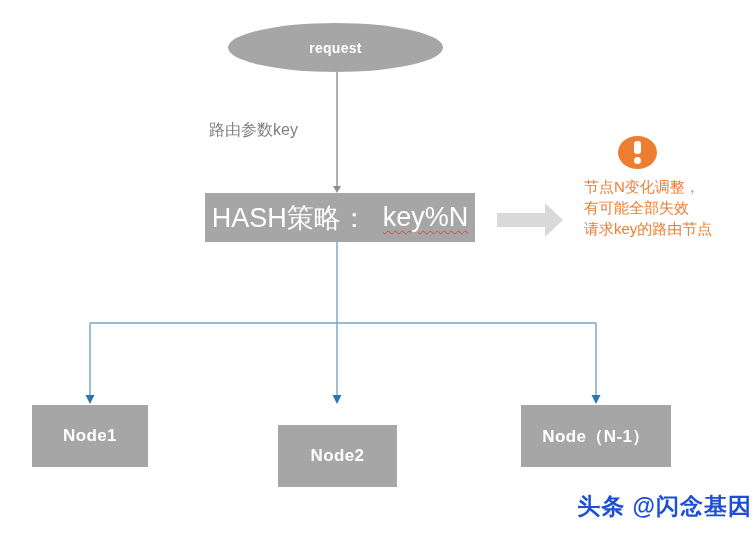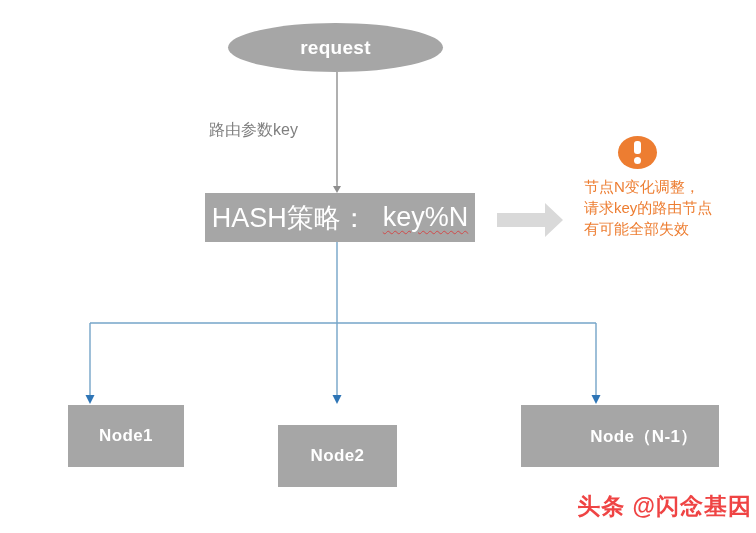--- a/index.html
+++ b/index.html
@@ -21,42 +21,42 @@
   .line-blue{stroke:var(--c-connector_blue);stroke-width:1.4;fill:none;}
   .head-blue{fill:var(--c-arrowhead_blue);stroke:none;}
   .line-gray{stroke:var(--c-connector_gray);stroke-width:1.4;fill:none;}
   .head-gray{fill:var(--c-connector_gray);stroke:none;}
   .block-arrow{fill:var(--c-block_arrow_gray);stroke:none;}
   .shape{
     position:absolute;background:var(--c-shape_gray);color:#ffffff;
     display:flex;align-items:center;justify-content:center;text-align:center;
   }
   .ellipse{left:228px;top:23px;width:215px;height:49px;border-radius:50%;
-    font-size:19px;font-weight:600;letter-spacing:.3px;}
+    font-size:14px;font-weight:600;letter-spacing:.3px;}
   .hash-box{left:205px;top:193px;width:270px;height:49px;font-size:27px;font-weight:400;}
   .hash-formula{margin-left:15px;text-decoration:underline;text-decoration-style:wavy;
     text-decoration-color:var(--c-underline_red);text-decoration-thickness:1px;text-underline-offset:4px;}
   .node-box{top:405px;height:62px;font-size:17px;font-weight:600;letter-spacing:.4px;}
-  .node-1{left:32px;width:116px;margin-left:36px;}
+  .node-1{left:32px;width:116px;}
   .node-2{left:278px;width:119px;margin-top:20px;}
-  .node-3{left:521px;width:150px;padding-left:48px;}
+  .node-3{left:521px;width:150px;}
   .edge-label{position:absolute;left:209px;top:120px;font-size:16px;color:var(--c-label_gray);}
   .warning-icon{
     position:absolute;left:618px;top:136px;width:39px;height:33px;border-radius:50%;
     background:var(--c-warning_orange);display:flex;flex-direction:column;
     align-items:center;justify-content:center;
   }
   .warning-icon .bar{width:7px;height:13px;background:#fff;border-radius:3px;}
   .warning-icon .dot{width:7px;height:7px;background:#fff;border-radius:50%;margin-top:3px;}
   .warning-text{
     position:absolute;left:584px;top:176px;width:168px;
     font-size:15px;line-height:21px;color:var(--c-warning_orange);
   }
   .watermark{
-    position:absolute;right:4px;top:491px;font-size:23px;font-weight:700;color:#ef4444;
+    position:absolute;right:4px;top:491px;font-size:23px;font-weight:700;color:#1d4ed8;
     letter-spacing:1px;
   }
 </style>
 </head>
 <body>
 
 <div class="canvas">
 
   <svg class="svg-layer" viewBox="0 0 756 533">
 
@@ -91,22 +91,22 @@
       <span class="hash-formula">key%N</span>
   </div>
 
   <div class="warning-icon">
     <span class="bar"></span>
     <span class="dot"></span>
   </div>
 
   <div class="warning-text">
     <div>节点N变化调整，</div>
+    <div>有可能全部失效</div>
     <div>请求key的路由节点</div>
-    <div>有可能全部失效</div>
   </div>
 
   <div class="shape node-box node-1">
     <span>Node1</span>
   </div>
   <div class="shape node-box node-2">
     <span>Node2</span>
   </div>
   <div class="shape node-box node-3">
     <span>Node（N-1）</span>

